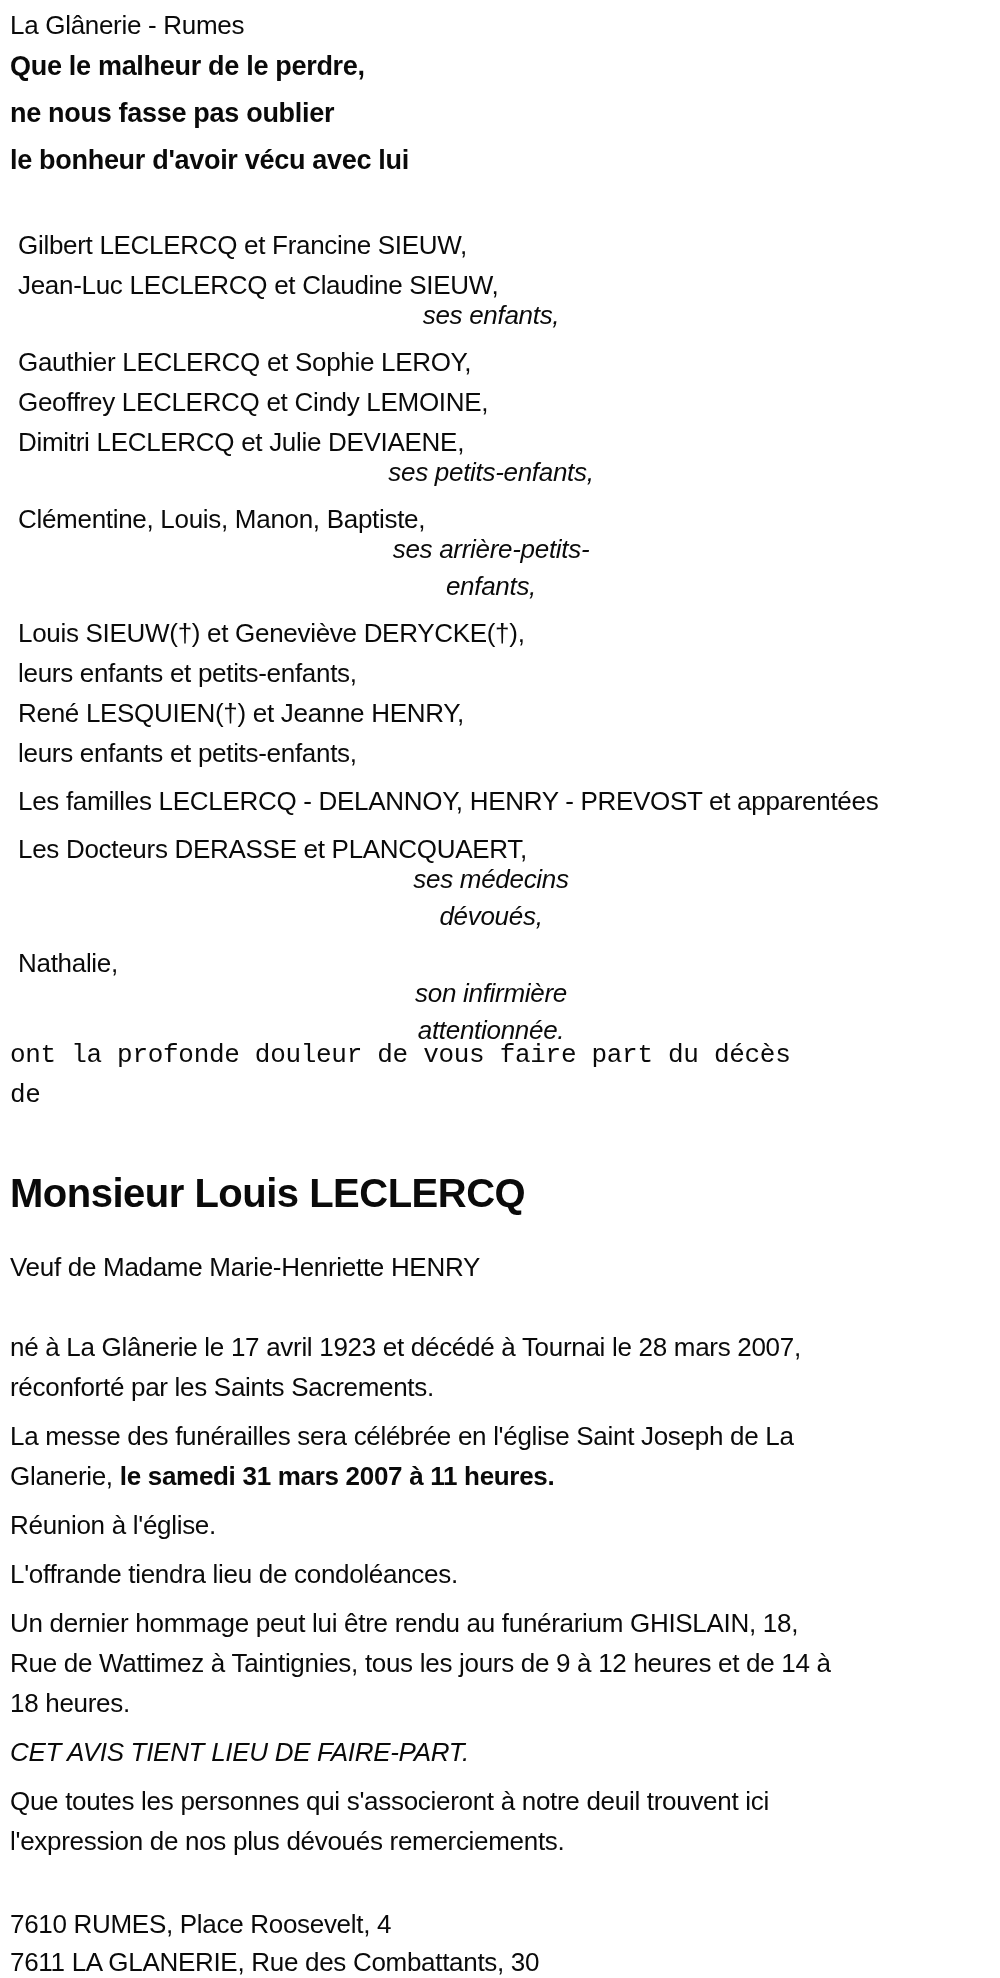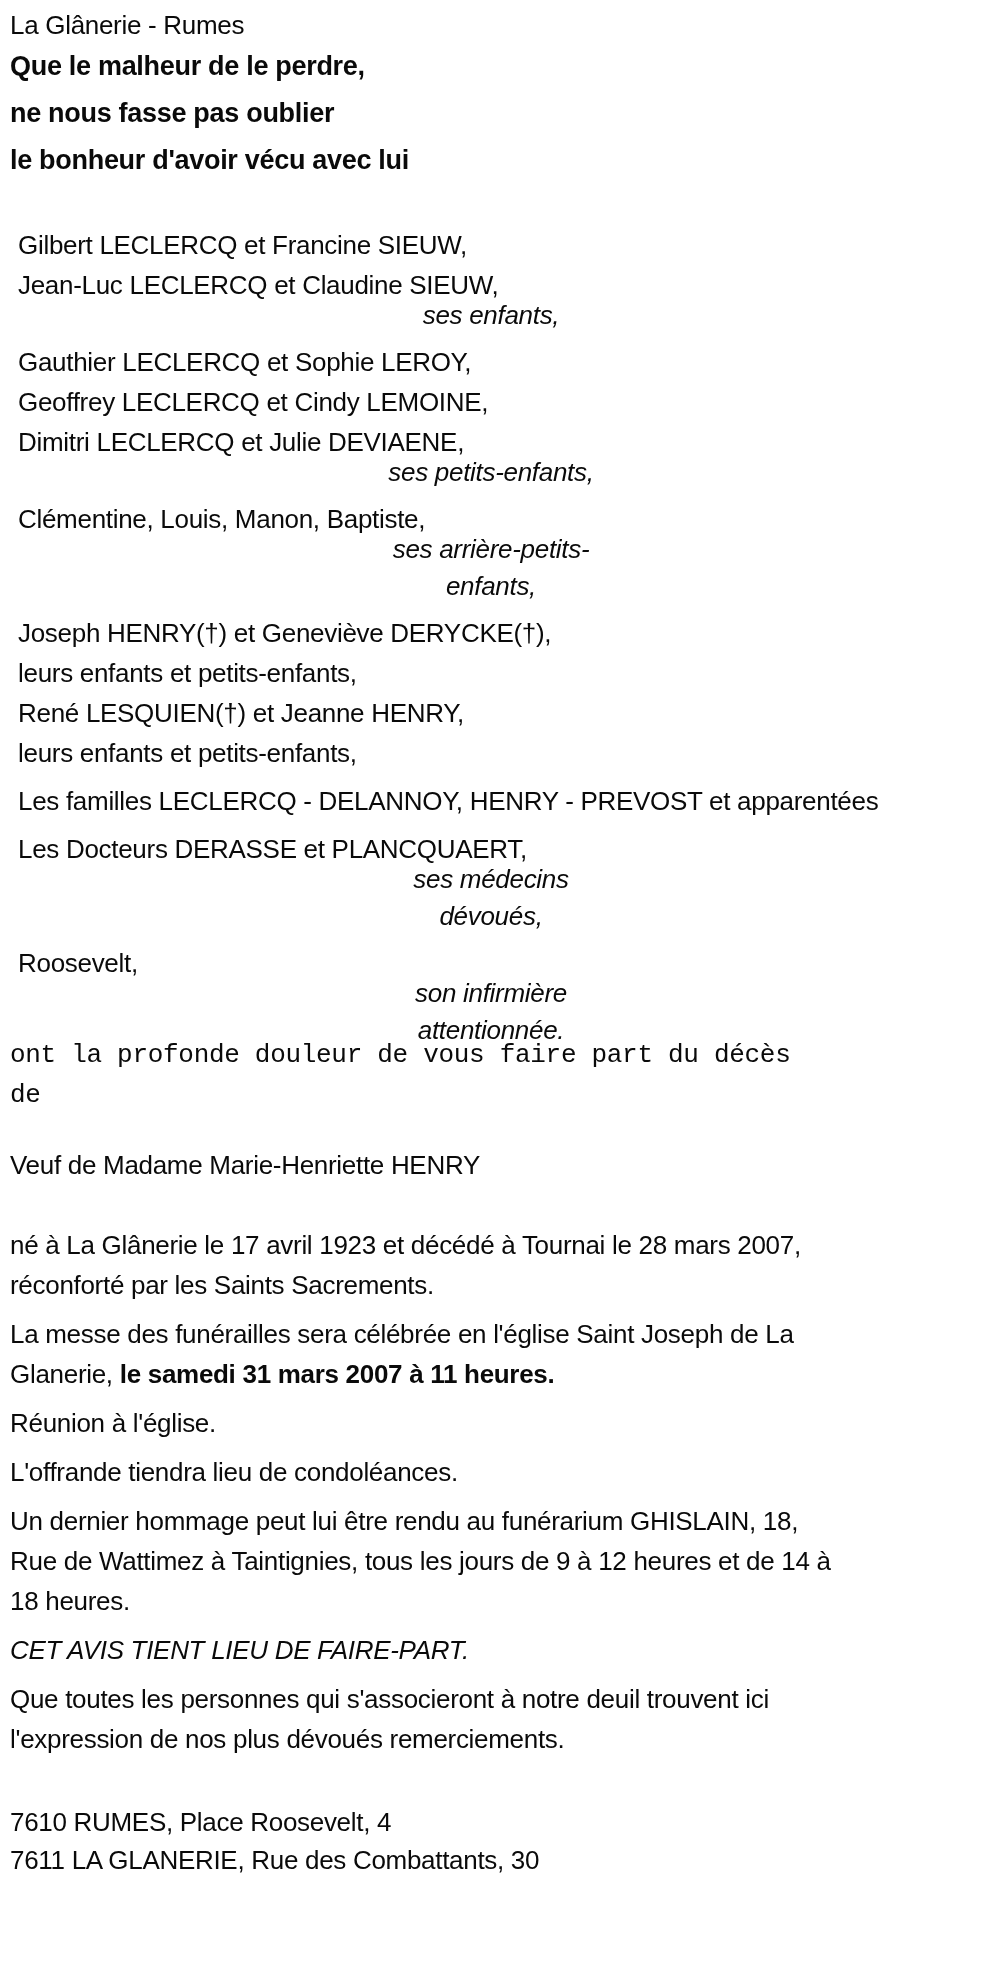--- a/index.html
+++ b/index.html
@@ -129,46 +129,47 @@
     <p class="relation">ses petits-enfants,</p>
   </div>
 
   <div class="group">
     <p class="names">Clémentine, Louis, Manon, Baptiste,</p>
     <p class="relation">ses arrière-petits-
 enfants,</p>
   </div>
 
   <div class="group">
-    <p class="names">Joseph HENRY(†) et Geneviève DERYCKE(†),
+    <p class="names">Louis SIEUW(†) et Geneviève DERYCKE(†),
 leurs enfants et petits-enfants,
 René LESQUIEN(†) et Jeanne HENRY,
 leurs enfants et petits-enfants,</p>
   </div>
 
   <div class="group">
     <p class="names">Les familles LECLERCQ - DELANNOY, HENRY - PREVOST et apparentées</p>
 
   </div>
 
   <div class="group">
     <p class="names">Les Docteurs DERASSE et PLANCQUAERT,</p>
     <p class="relation">ses médecins
 dévoués,</p>
   </div>
 
   <div class="group">
-    <p class="names">Roosevelt,</p>
+    <p class="names">Nathalie,</p>
     <p class="relation">son infirmière
 attentionnée.</p>
   </div>
 
   <p class="intro">ont la profonde douleur de vous faire part du décès
 de</p>
 
+  <h1 class="deceased">Monsieur Louis LECLERCQ</h1>
 
   <p class="widower">Veuf de Madame Marie-Henriette HENRY</p>
 
   <p class="para first-after-widower">né à La Glânerie le 17 avril 1923 et décédé à Tournai le 28 mars 2007,
 réconforté par les Saints Sacrements.</p>
 
   <p class="para messe"><span>La messe des funérailles sera célébrée en l'église Saint Joseph de La
 Glanerie, </span><span class="bold-inline">le samedi 31 mars 2007 à 11 heures.</span></p>
 
   <p class="para">Réunion à l'église.</p>

